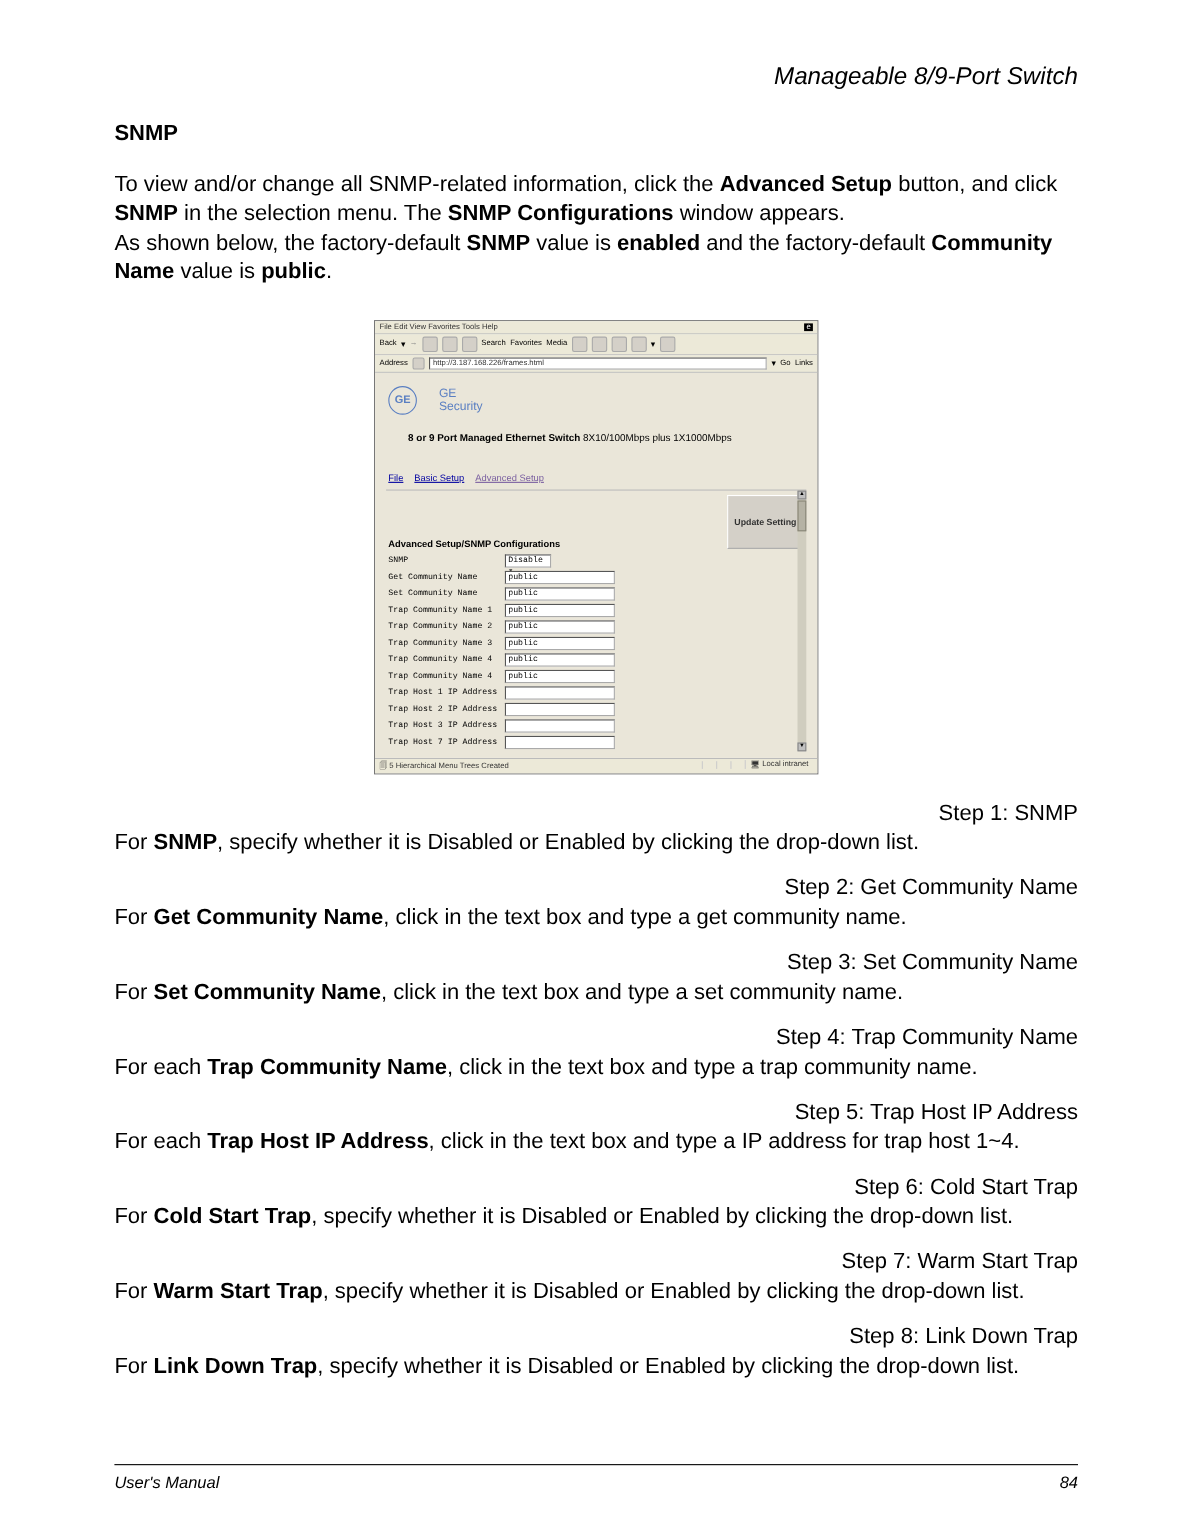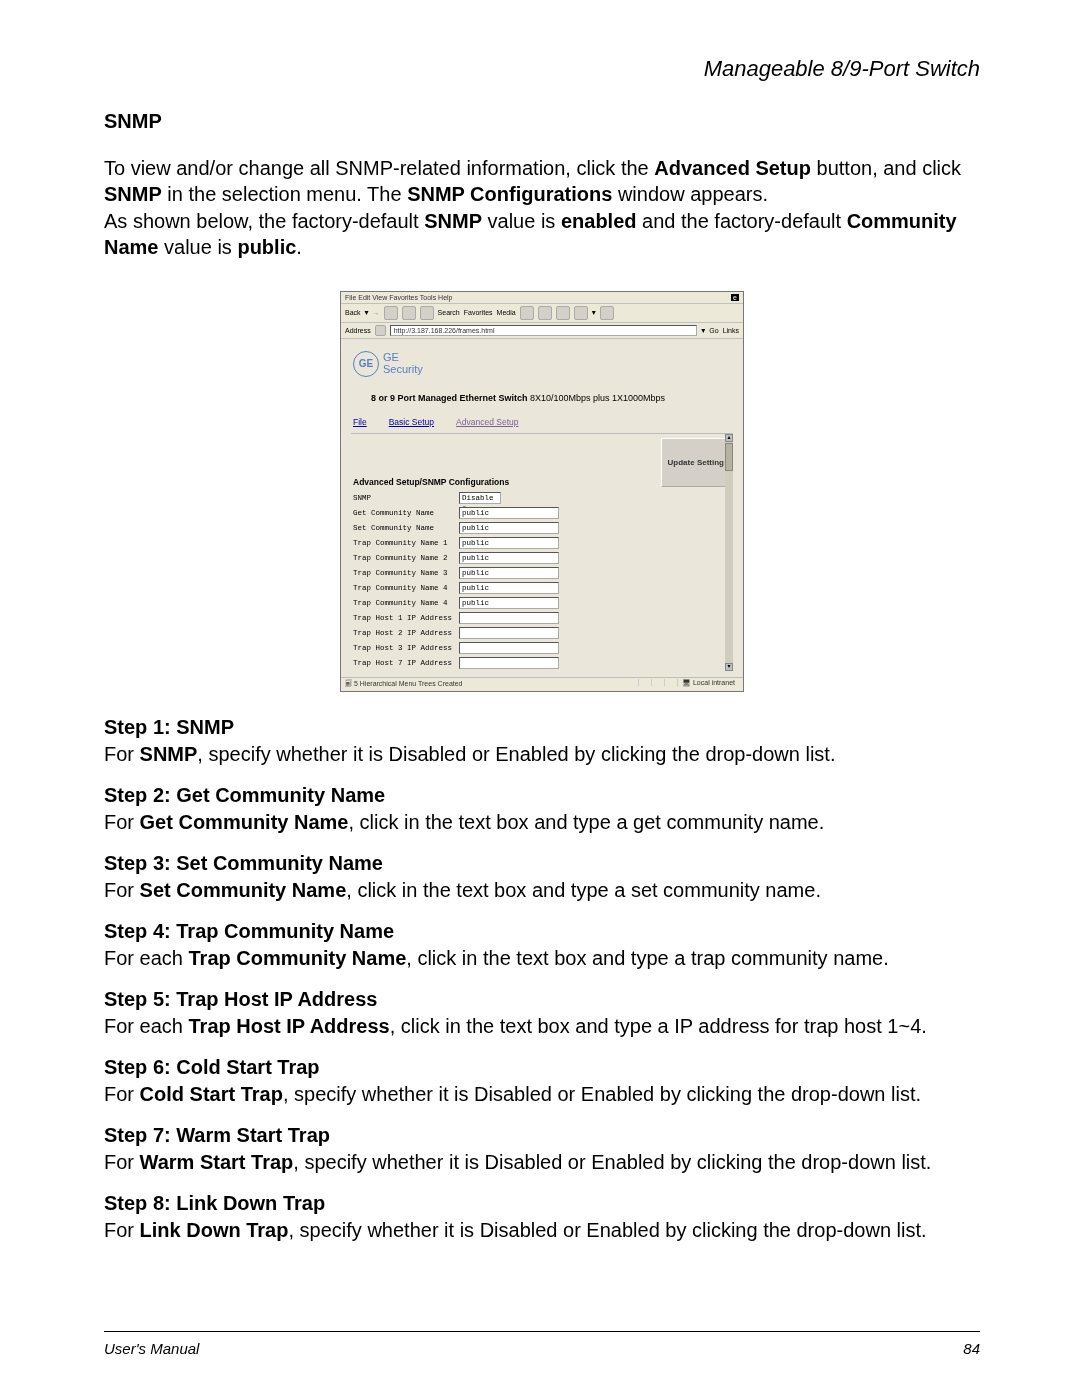--- a/index.html
+++ b/index.html
@@ -103,22 +103,22 @@
     font-size: 7px;
     color: #333;
   }
   .content-area {
     background: #eae6d9;
     padding: 6px 10px 6px 10px;
     position: relative;
   }
   .logorow {
     display: flex;
-    align-items: flex-start;
-    gap: 4px;
+    align-items: flex-end;
+    gap: 20px;
     padding: 6px 2px 10px 2px;
   }
   .gelogo {
     width: 24px;
     height: 24px;
     border-radius: 50%;
     border: 1.5px solid #5a7fc2;
     color: #5a7fc2;
     font-size: 10px;
     line-height: 24px;
@@ -126,28 +126,28 @@
     font-weight: bold;
   }
   .getext {
     color: #5a7fc2;
     font-size: 11px;
     line-height: 1.1;
   }
   .subhead {
     font-size: 9px;
     color: #000;
-    margin: 6px 0 14px 20px;
+    margin: 6px 0 26px 20px;
   }
   .subhead b { font-weight: bold; }
   .navlinks {
     font-size: 8.5px;
     margin: 2px 0 6px 2px;
     display: flex;
-    gap: 22px;
+    gap: 10px;
   }
   .navlinks a {
     color: #0000a0;
     text-decoration: underline;
   }
   .navlinks a.active { color: #7a5fa0; }
   .scrollframe {
     position: relative;
     border-top: 1px solid #bbb;
     background: #eae6d9;
@@ -235,21 +235,21 @@
     padding: 0 4px;
     display: inline-flex;
     align-items: center;
     gap: 2px;
   }
   .steps {
     font-size: 20px;
     line-height: 1.35;
   }
   .step-block { margin-bottom: 14px; }
-  .step-block .st-title { font-weight: bold; }
+  .step-block .st-title { font-weight: normal; text-align: right; }
   .footer {
     margin-top: auto;
     border-top: 1.5px solid #000;
     padding-top: 8px;
     display: flex;
     justify-content: space-between;
     font-size: 15px;
     font-style: italic;
     gap: 13px;
   }

